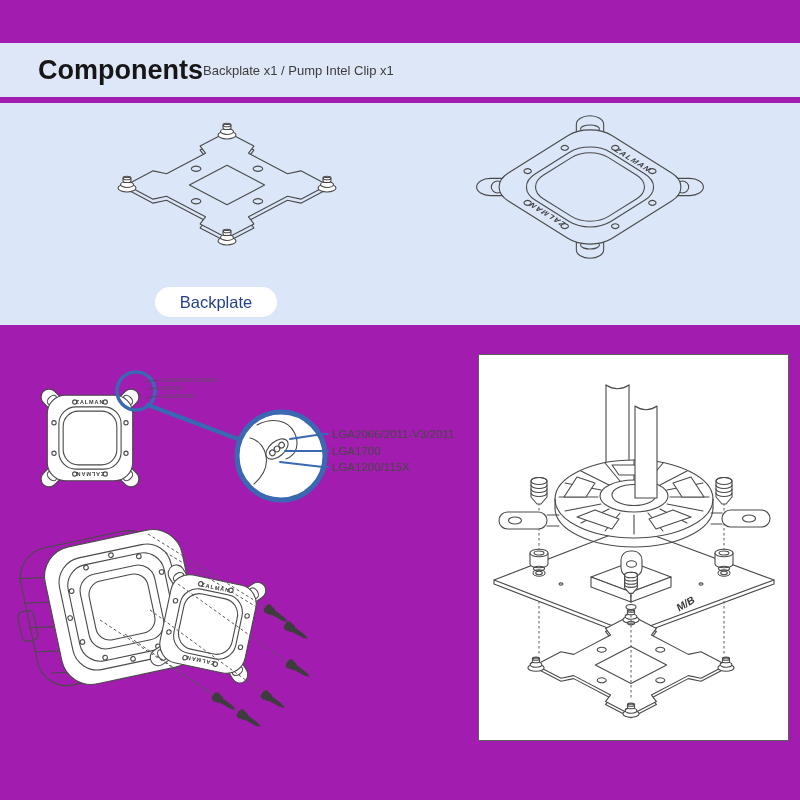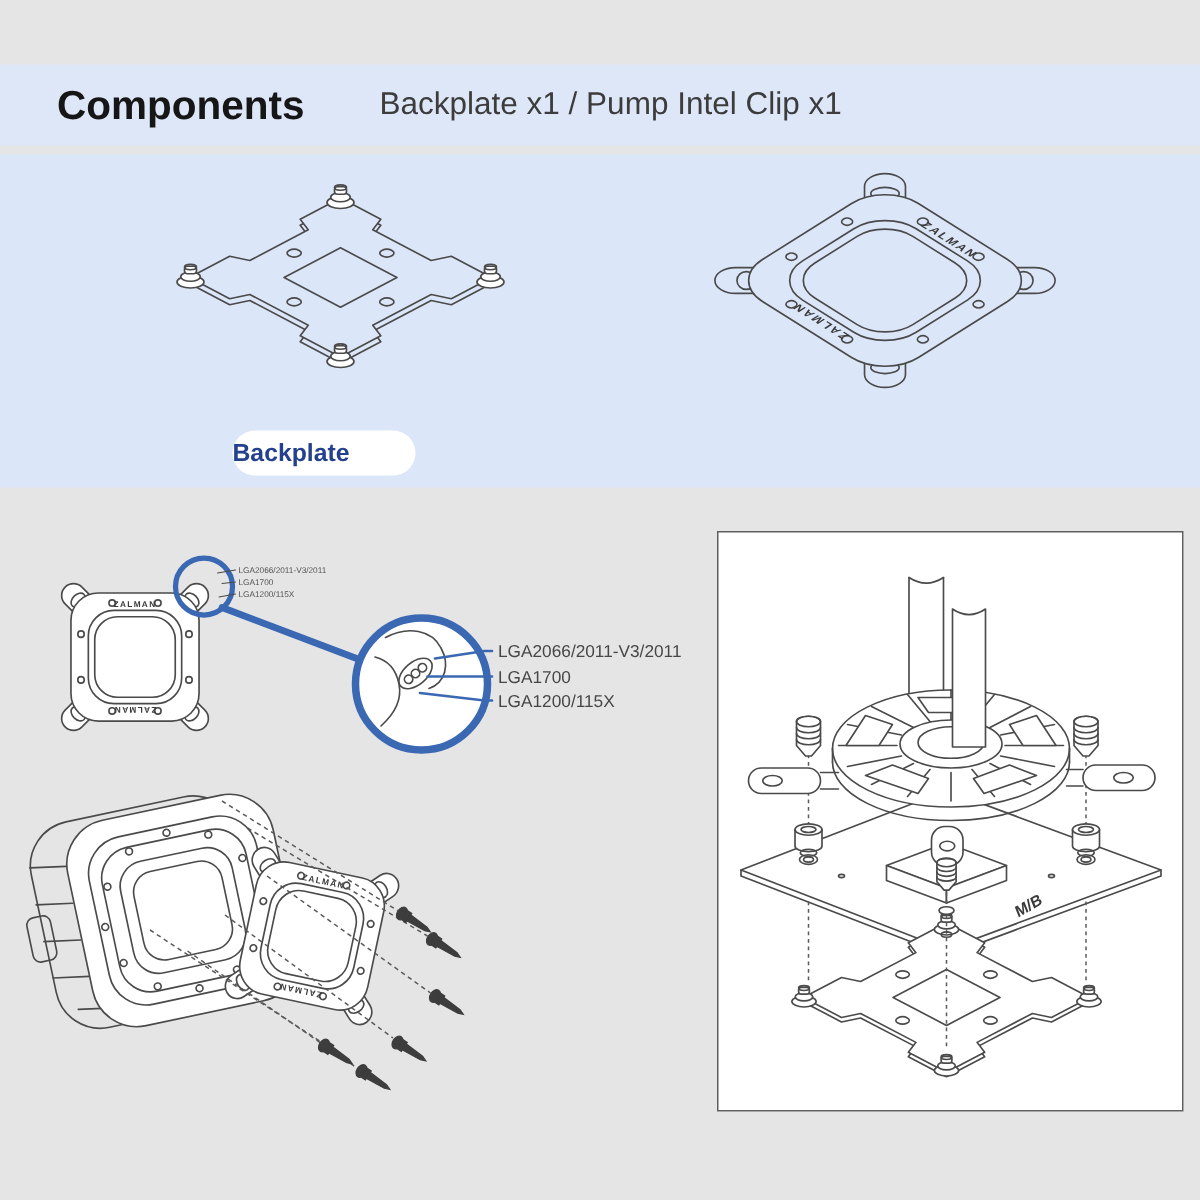--- a/index.html
+++ b/index.html
@@ -1,24 +1,24 @@
 <!DOCTYPE html>
 <html><head>
 <meta charset="utf-8">
 <style>
   html,body{margin:0;padding:0;background:#fff;}
-  .page{position:relative;width:800px;height:800px;background:#e5e5e5;overflow:hidden;
+  .page{position:relative;width:800px;height:800px;background:#a21caf;overflow:hidden;
         font-family:"Liberation Sans",sans-serif;}
   .band-header{position:absolute;left:0;top:43px;width:800px;height:54px;background:#dee7f8;
                display:flex;align-items:center;}
   .title{margin-left:38px;font-size:27px;font-weight:bold;color:#161616;}
-  .subtitle{margin-left:50px;font-size:21px;color:#3c3c3c;}
+  .subtitle{font-size:13px;color:#3c3c3c;}
   .band-main{position:absolute;left:0;top:103px;width:800px;height:222px;background:#dce6f9;}
   .badge{position:absolute;height:30px;border-radius:16px;background:#ffffff;color:#25418d;
-         font-size:16.5px;font-weight:700;display:flex;align-items:center;}
+         font-size:16.5px;font-weight:400;display:flex;align-items:center;justify-content:center;}
   #badge-backplate{left:155px;top:287px;width:122px;}
   #badge-clip{left:517px;top:287px;width:143px;}
   .panel{position:absolute;left:478px;top:354px;width:311px;height:387px;border:1px solid #5f5f5f;
          box-sizing:border-box;background:#fff;}
   svg{position:absolute;overflow:visible;}
   #band-art{left:0;top:103px;}
   #callout-art{left:10px;top:362px;}
   #pump-screws-art{left:30px;top:512px;}
   #panel-art{left:0;top:0;}
   .ln{fill:none;stroke:#4a4a4a;stroke-width:1.1;vector-effect:non-scaling-stroke;

